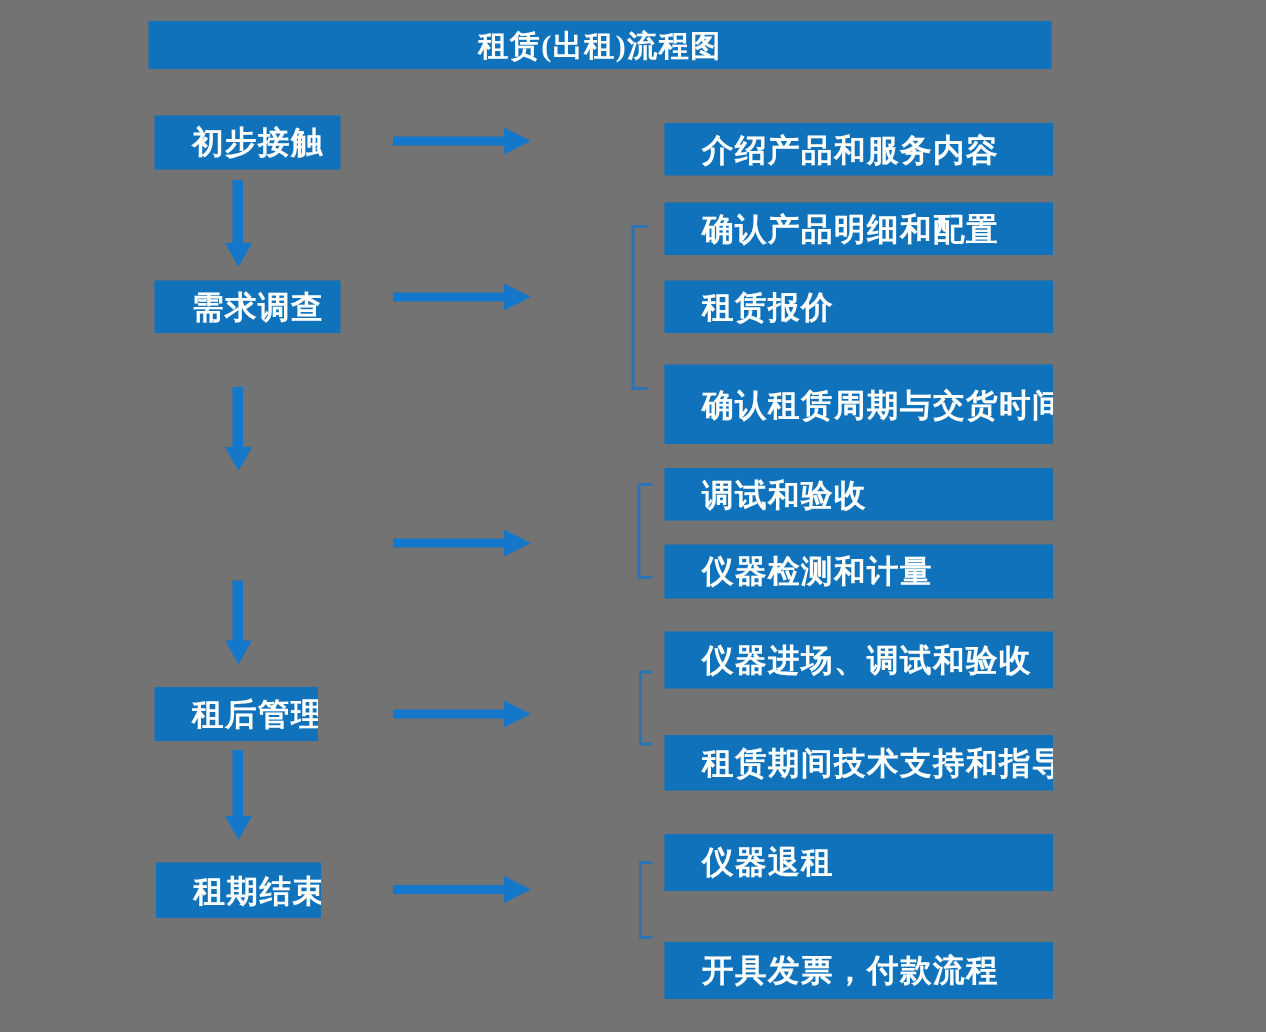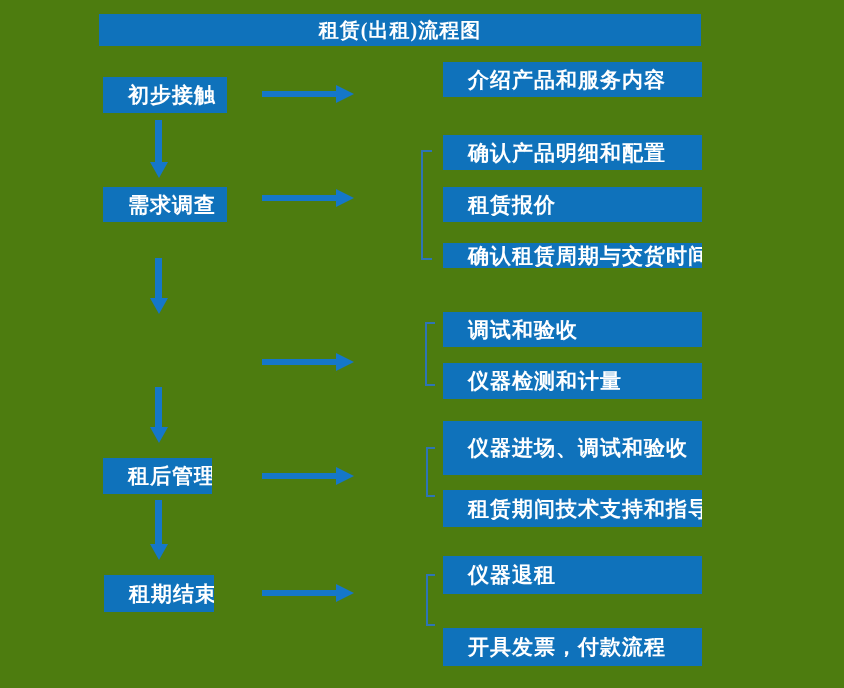--- a/index.html
+++ b/index.html
@@ -5,21 +5,21 @@
   html, body {
     margin: 0;
     padding: 0;
     background: #ffffff;
     font-family: "Liberation Serif", "DejaVu Serif", serif;
   }
   .canvas {
     position: relative;
     width: 844px;
     height: 688px;
-    background: #4d7c0f;
+    background: #737373;
     overflow: hidden;
   }
   .box {
     position: absolute;
     box-sizing: border-box;
     background: var(--box-blue, #0F72BB);
     color: var(--text-white, #ffffff);
     font-weight: bold;
     font-size: 21px;
     letter-spacing: 1px;
@@ -138,28 +138,28 @@
   <div class="harrow" style="left:262px; top:583px; width:92px;">
     <div class="shaft"></div>
     <div class="head"></div>
   </div>
 
   <div class="bracket" style="left:421px; top:150px; width:11px; height:110px;"></div>
   <div class="bracket" style="left:425px; top:322px; width:10px; height:64px;"></div>
   <div class="bracket" style="left:426px; top:447px; width:9px;  height:50px;"></div>
   <div class="bracket" style="left:426px; top:574px; width:9px;  height:52px;"></div>
 
-  <div class="box detail" style="left:443px; top:62px;  width:259px; height:35px;">介绍产品和服务内容</div>
+  <div class="box detail" style="left:443px; top:82px;  width:259px; height:35px;">介绍产品和服务内容</div>
 
   <div class="box detail" style="left:443px; top:135px; width:259px; height:35px;">确认产品明细和配置</div>
   <div class="box detail" style="left:443px; top:187px; width:259px; height:35px;">租赁报价</div>
-  <div class="box detail" style="left:443px; top:243px; width:259px; height:25px;">确认租赁周期与交货时间</div>
+  <div class="box detail" style="left:443px; top:243px; width:259px; height:53px;">确认租赁周期与交货时间</div>
 
   <div class="box detail" style="left:443px; top:312px; width:259px; height:35px;">调试和验收</div>
   <div class="box detail" style="left:443px; top:363px; width:259px; height:36px;">仪器检测和计量</div>
 
-  <div class="box detail" style="left:443px; top:421px; width:259px; height:54px;">仪器进场、调试和验收</div>
+  <div class="box detail" style="left:443px; top:421px; width:259px; height:38px;">仪器进场、调试和验收</div>
   <div class="box detail" style="left:443px; top:490px; width:259px; height:37px;">租赁期间技术支持和指导</div>
 
   <div class="box detail" style="left:443px; top:556px; width:259px; height:38px;">仪器退租</div>
   <div class="box detail" style="left:443px; top:605px; width:259px; height:38px;margin-top:23px;">开具发票，付款流程</div>
 
 </div>
 
 </body></html>

